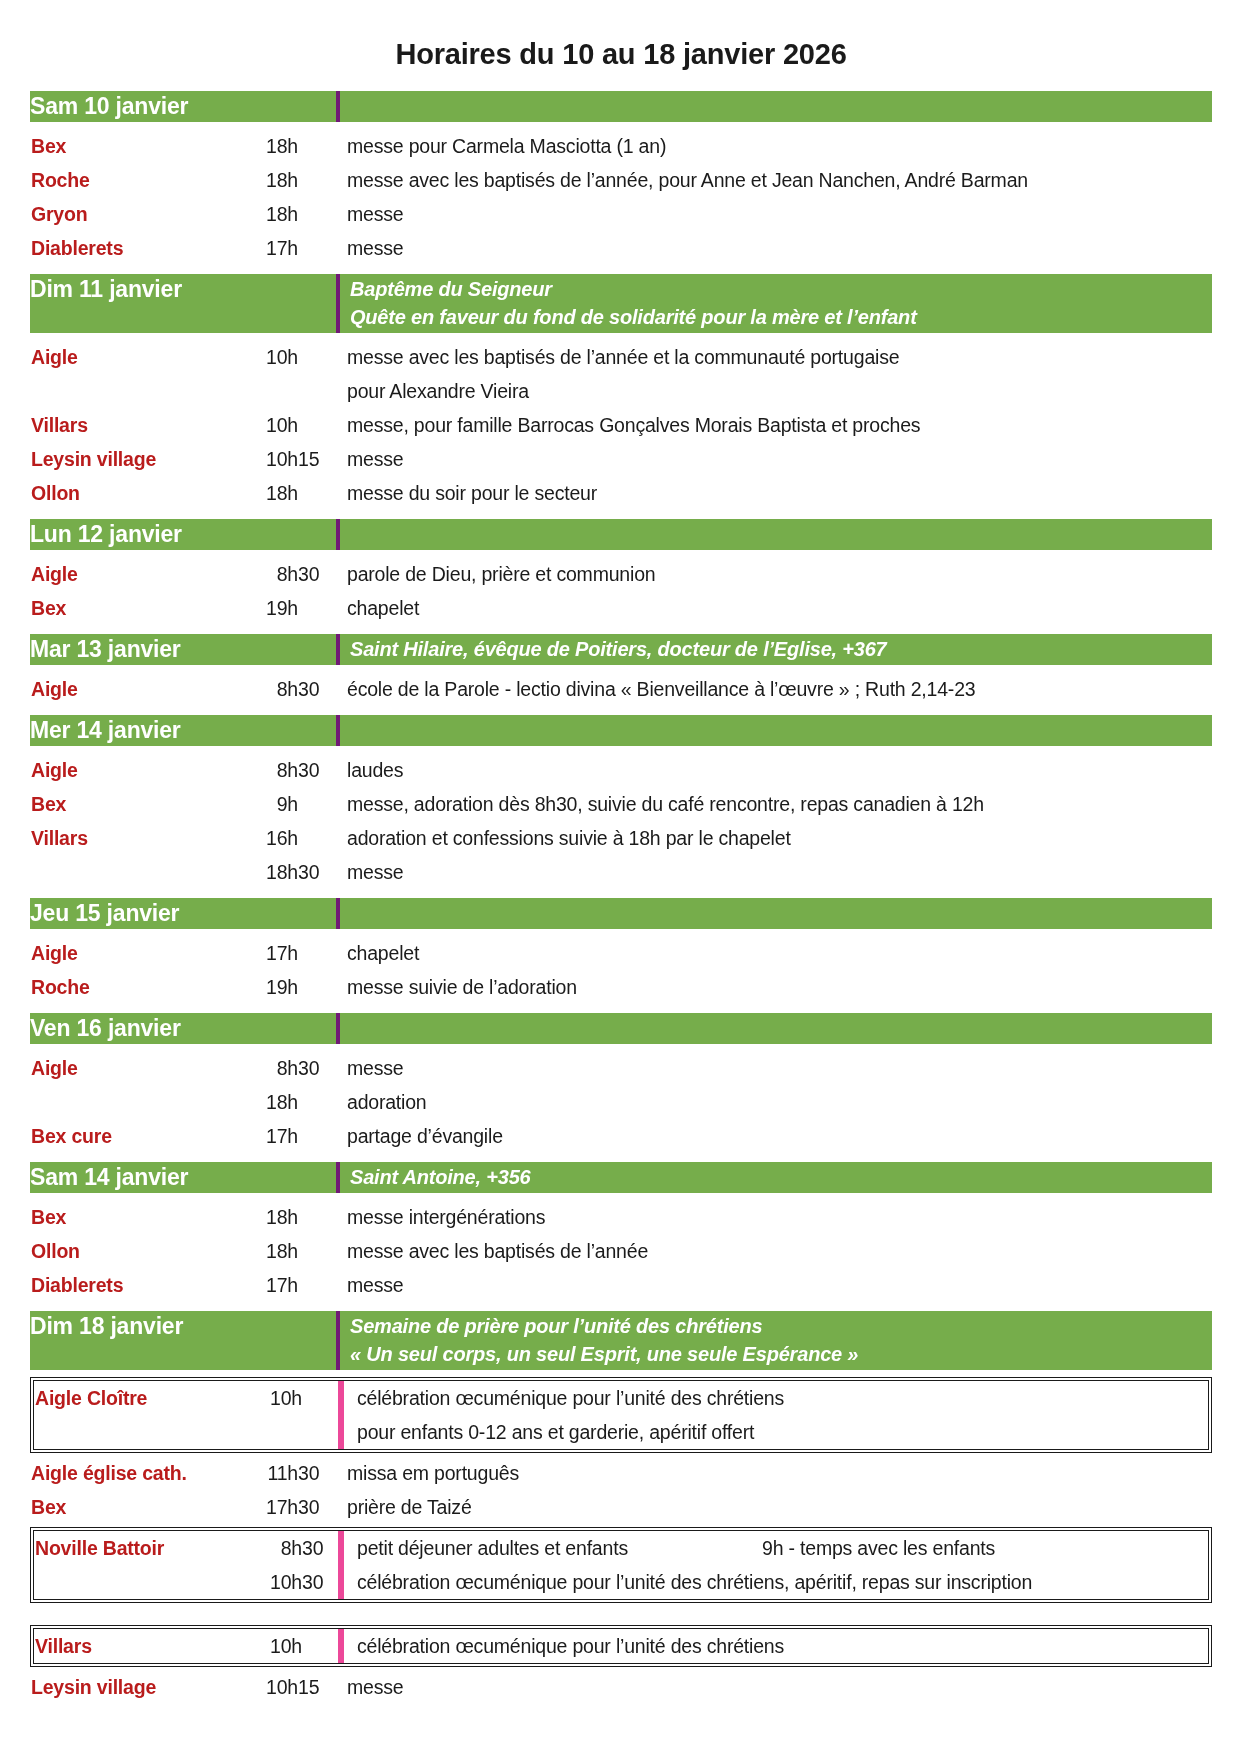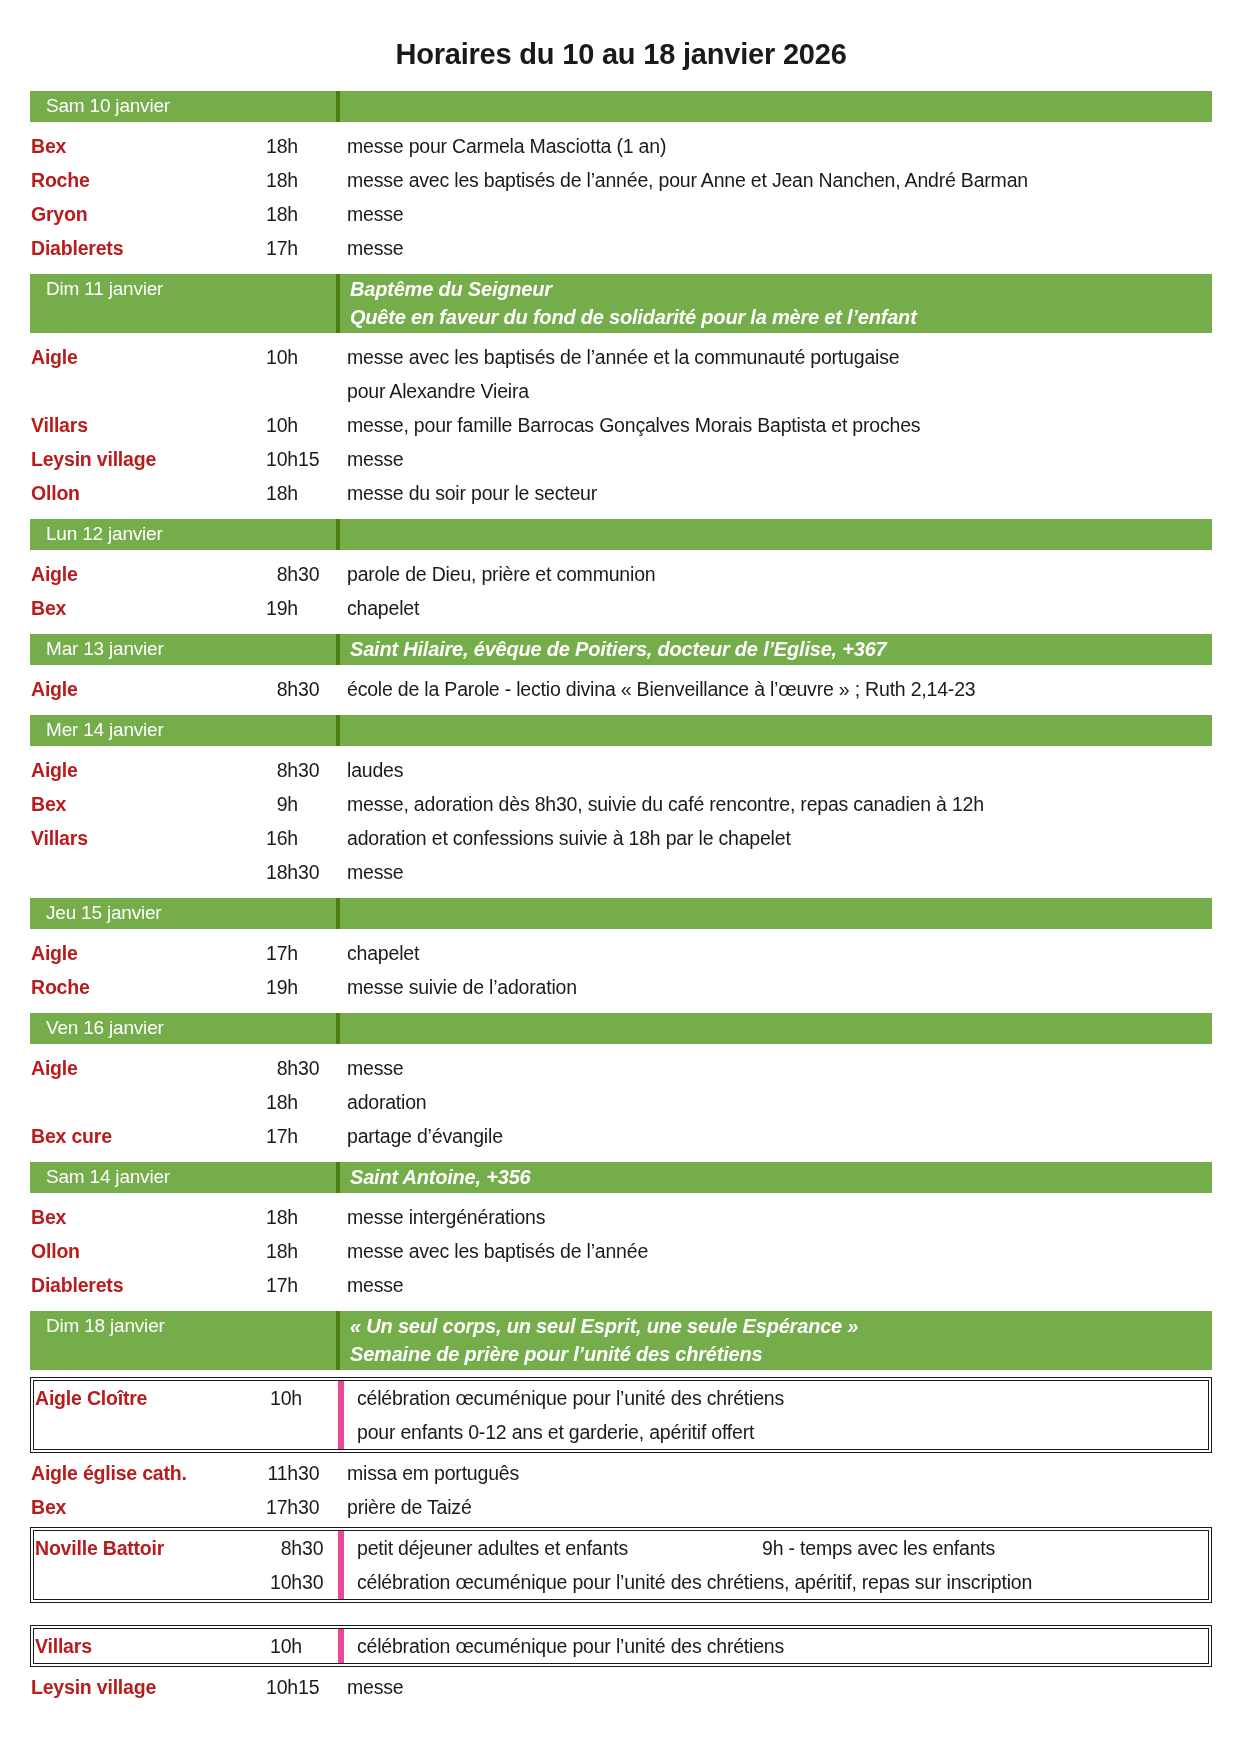--- a/index.html
+++ b/index.html
@@ -27,28 +27,28 @@
   .band {
     display: flex;
     background: var(--band);
     color: #ffffff;
     margin: 9px 0 7px 0;
     min-height: 30px;
   }
   .band-l {
     width: 306px;
     flex: 0 0 306px;
-    padding: 1px 0 2px 16px;
-    font-weight: normal;
-    font-size: 19px;
+    padding: 1px 0 2px 0;
+    font-weight: bold;
+    font-size: 23px;
     line-height: 28px;
   }
   .band-r {
     flex: 1;
-    border-left: 4px solid #4d7c0f;
+    border-left: 4px solid #701a75;
     padding: 1px 0 2px 10px;
   }
   .note {
     font-style: italic;
     font-weight: bold;
     font-size: 20px;
     line-height: 28px;
   }
 
   
@@ -313,22 +313,22 @@
       <div class="time">
           <span class="th">17h</span>
           <span class="tm"></span>
         </div>
       <div class="desc">messe</div>
     </div>
 
     <div class="band">
       <div class="band-l">Dim 18 janvier</div>
       <div class="band-r">
+        <div class="note">Semaine de prière pour l’unité des chrétiens</div>
         <div class="note">« Un seul corps, un seul Esprit, une seule Espérance »</div>
-        <div class="note">Semaine de prière pour l’unité des chrétiens</div>
       </div>
     </div>
 
     <div class="box">
       <div class="row">
         <div class="loc">Aigle Cloître</div>
         <div class="time">
             <span class="th">10h</span>
             <span class="tm"></span>
           </div>

